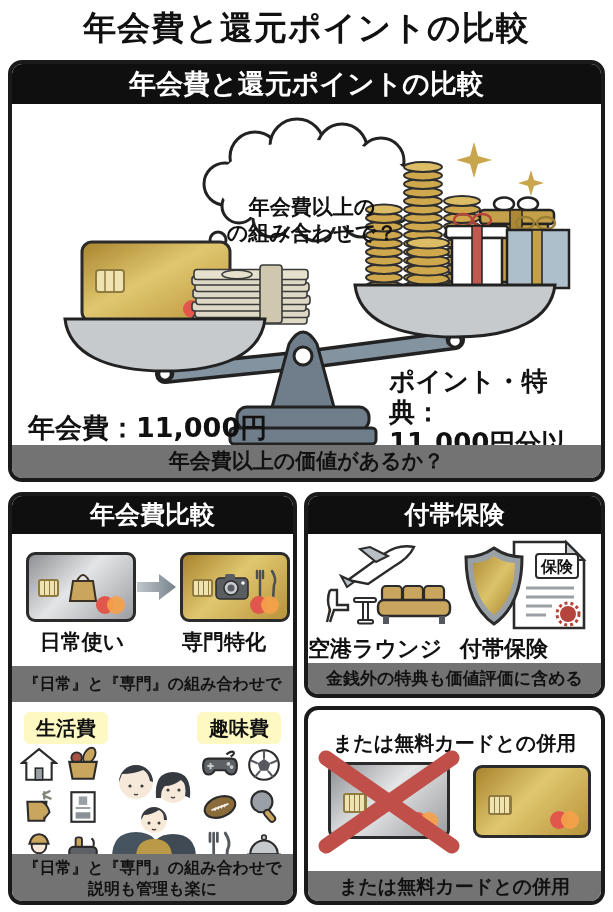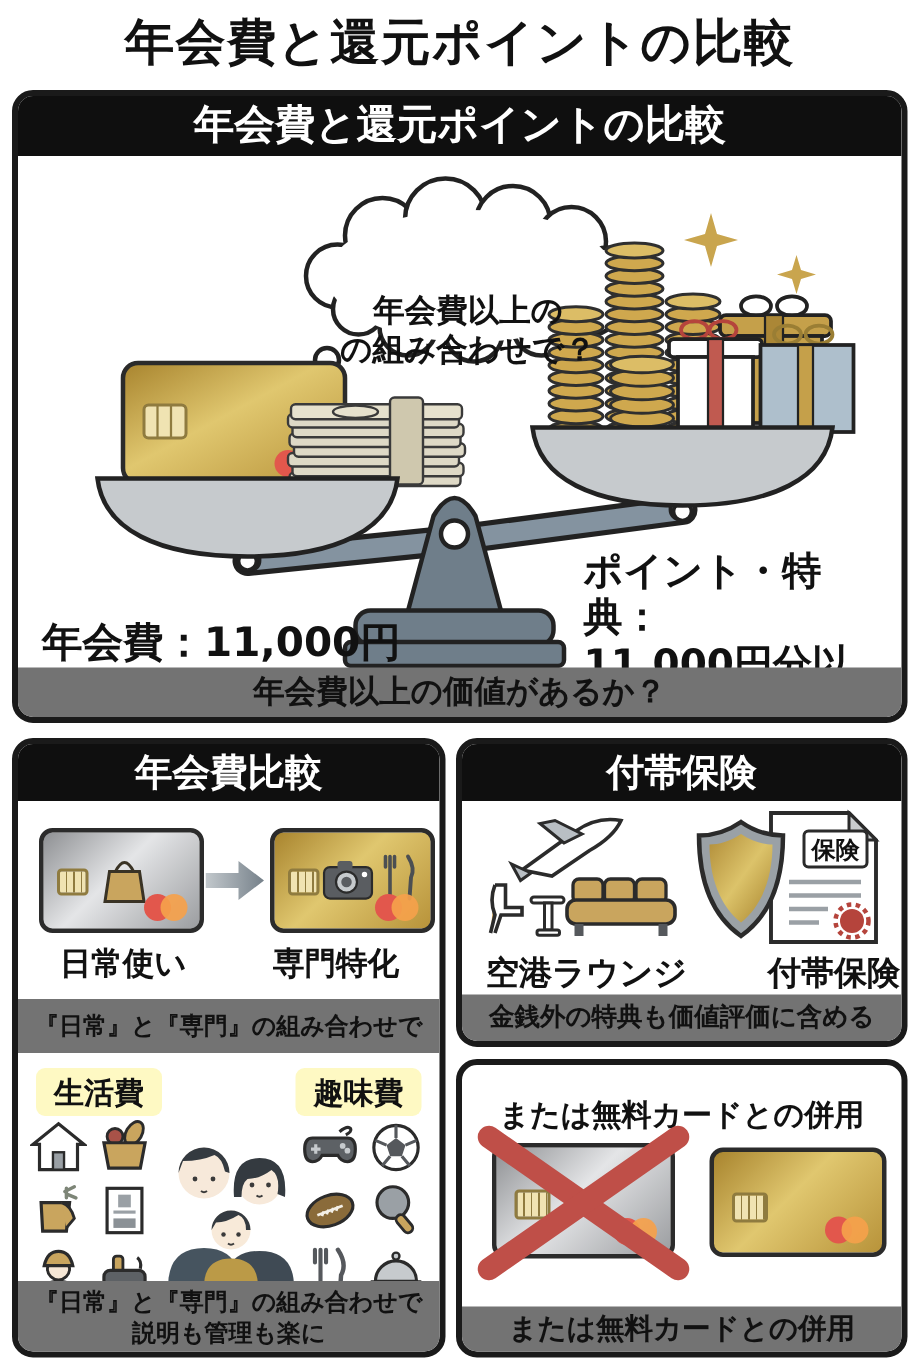--- a/index.html
+++ b/index.html
@@ -35,21 +35,21 @@
   .mc{position:absolute;}
   .mc i{position:absolute;top:0;width:18px;height:18px;border-radius:50%;display:block;}
   .mc .r{left:0;background:#e2574c;}
   .mc .o{left:11px;background:#f5a14b;opacity:.92;}
   .card-label{position:absolute;text-align:center;font-size:21px;font-weight:900;}
   .midnote{top:170px;height:36px;line-height:36px;font-size:16px;}
   .badge{position:absolute;top:216px;height:32px;line-height:32px;padding:0 12px;border-radius:6px;
         background:#fef9c3;font-size:20px;font-weight:900;}
   .icon-grid{position:absolute;top:250px;display:grid;grid-template-columns:42px 42px;grid-auto-rows:40px;gap:2px;}
   .fee-footer{bottom:0;height:47px;font-size:16px;line-height:21px;padding-top:3px;box-sizing:border-box;}
-  .ins-label{position:absolute;top:138px;font-size:22px;font-weight:900;text-align:right;}
+  .ins-label{position:absolute;top:138px;font-size:22px;font-weight:900;text-align:left;}
   .p-ins .graybar{bottom:0;height:31px;line-height:31px;font-size:17px;}
   .free-title{position:absolute;left:0;right:0;top:20px;text-align:center;font-size:20px;font-weight:900;}
   .p-free .graybar{bottom:0;height:30px;line-height:30px;font-size:19px;}
   svg{display:block;}
 </style>
 </head>
 <body>
 
 <div class="page">
 

